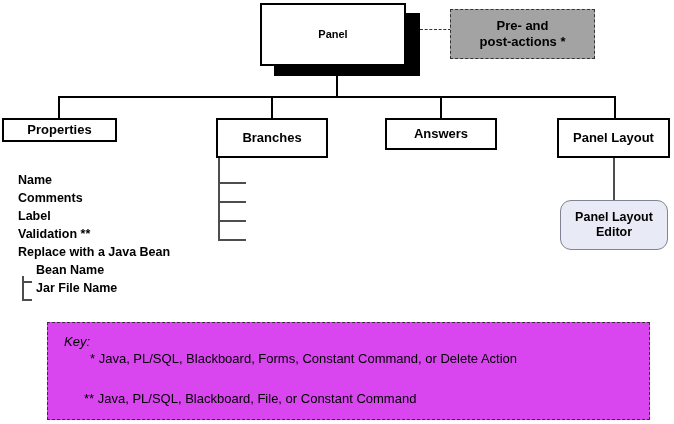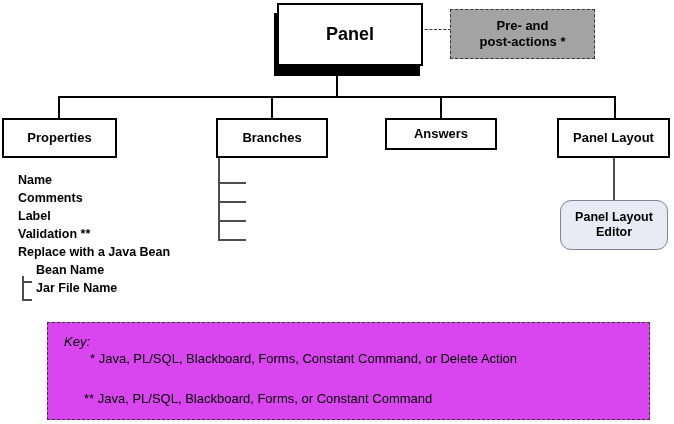--- a/index.html
+++ b/index.html
@@ -42,26 +42,26 @@
   .panel-shadow {
     position: absolute;
     left: 274px;
     top: 13px;
     width: 146px;
     height: 63px;
     background: #000000;
     z-index: 3;
   }
   #panel-box {
-    left: 277px;
+    left: 260px;
     top: 3px;
     width: 146px;
     height: 63px;
     z-index: 6;
-    font-size: 18px;
+    font-size: 11px;
   }
 
   
   .dashed-node {
     position: absolute;
     box-sizing: border-box;
     border: 1.5px dashed #333333;
     background: #a3a3a3;
     display: flex;
     align-items: center;
@@ -75,21 +75,21 @@
     z-index: 5;
   }
   #preposts-box {
     left: 450px;
     top: 9px;
     width: 145px;
     height: 50px;
   }
 
   
-  #properties-box { left: 2px;   top: 118px; width: 115px; height: 40px; }
+  #properties-box { left: 2px;   top: 118px; width: 115px; height: 24px; }
   #branches-box   { left: 216px; top: 118px; width: 112px; height: 40px; }
   #answers-box    { left: 385px; top: 118px; width: 112px; height: 32px; }
   #panellayout-box{ left: 557px; top: 118px; width: 113px; height: 40px; }
 
   
   #panel-layout-editor {
     position: absolute;
     box-sizing: border-box;
     left: 560px;
     top: 200px;
@@ -233,16 +233,16 @@
 
   <div class="thin-v" style="left:613px; top:158px; height:43px; background:#4d4d4d;"></div>
   <div id="panel-layout-editor">
     <span>Panel Layout</span>
     <span>Editor</span>
   </div>
 
   <div id="key-box">
     <div id="key-title">Key:</div>
     <div class="key-line" id="key-line-1">* Java, PL/SQL, Blackboard, Forms, Constant Command, or Delete Action</div>
-    <div class="key-line" id="key-line-2">** Java, PL/SQL, Blackboard, Forms, or  Constant Command</div>
+    <div class="key-line" id="key-line-2">** Java, PL/SQL, Blackboard, File, or  Constant Command</div>
   </div>
 
 </div>
 
 </body></html>

